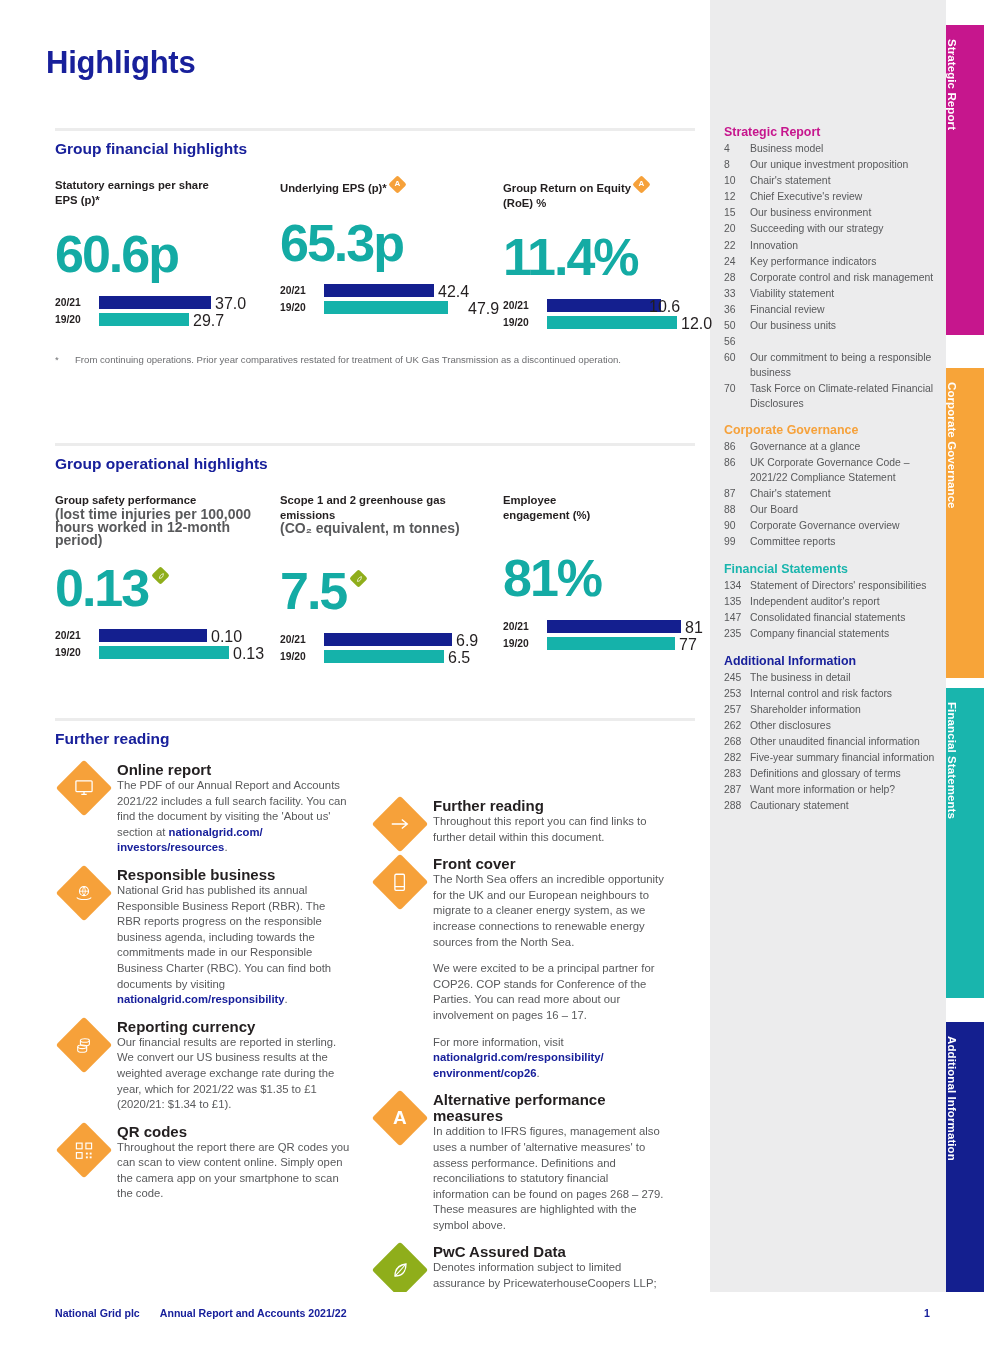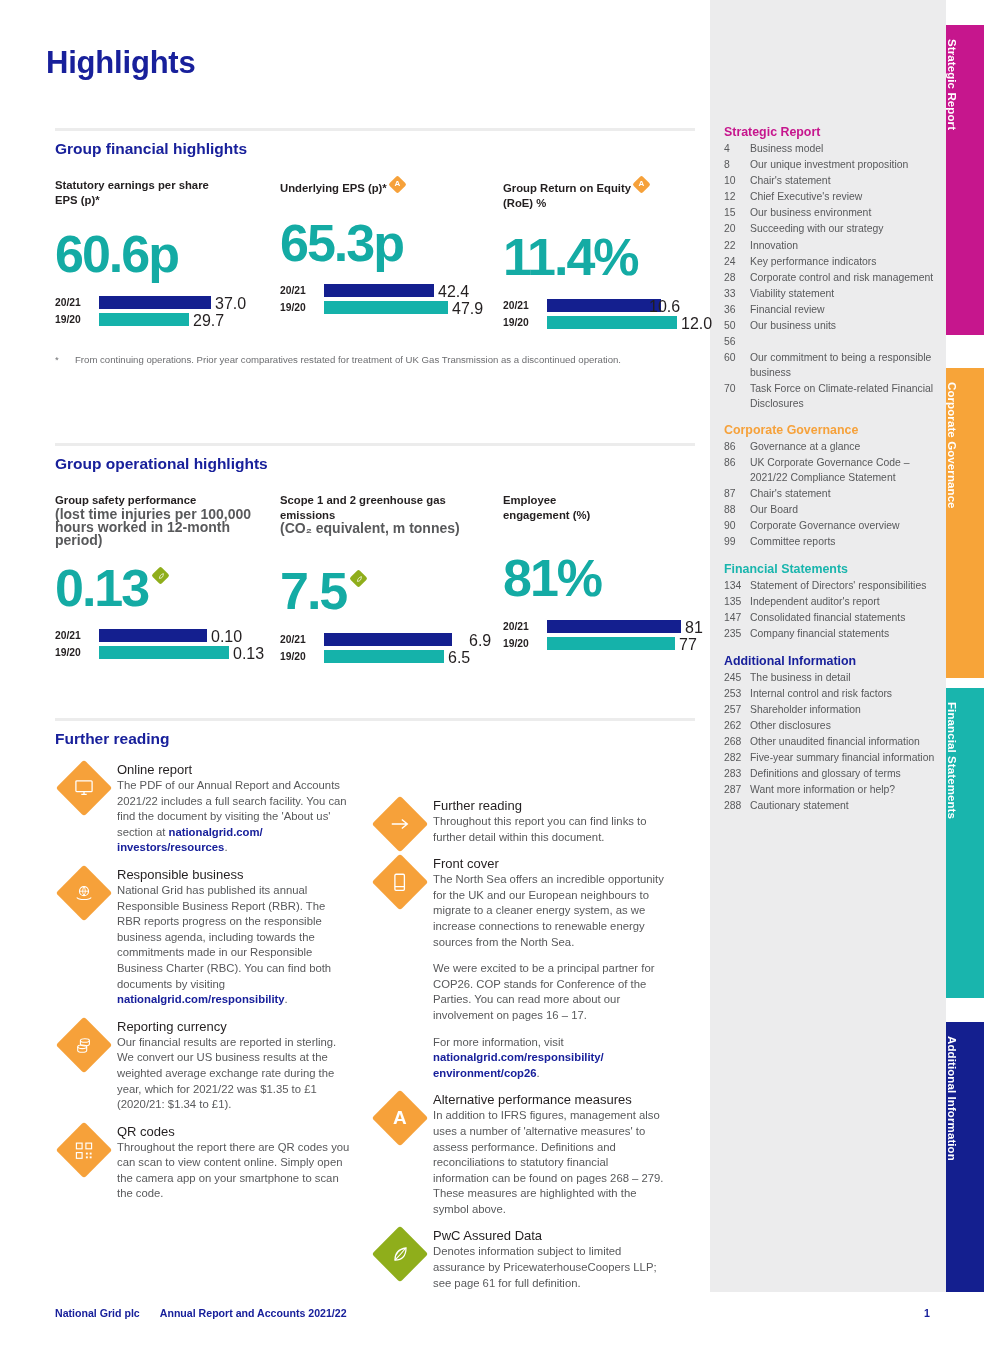--- a/index.html
+++ b/index.html
@@ -104,21 +104,21 @@
   .fr-icon {
     width: 40px; height: 40px; transform: rotate(45deg);
     border-radius: 3px; margin-left: 9px;
     display: flex; align-items: center; justify-content: center;
   }
   .fr-icon.orange { background: #f6a13a; }
   .fr-icon.green { background: #8fae1b; }
   .fr-icon .glyph { transform: rotate(-45deg); display: flex; align-items: center; justify-content: center; }
   .fr-icon .letter { transform: rotate(-45deg); color: #fff; font-size: 19px; font-weight: bold; }
   .fr-body { flex: 1; }
-  .fr-title { font-size: 13px; font-weight: normal; color: #231f20; line-height: 16px; }
+  .fr-title { font-size: 15px; font-weight: bold; color: #231f20; line-height: 16px; }
   .fr-text { font-size: 11.3px; color: #58595b; line-height: 15.6px; }
   .fr-text + .fr-text { margin-top: 11px; }
   .link { color: #18209b; font-weight: bold; }
 
   
   .contents { position: absolute; left: 724px; top: 122px; width: 212px; }
   .c-head { font-size: 12.4px; font-weight: bold; line-height: 20px; margin-top: 9px; }
   .c-head.first { margin-top: 0; }
   .c-strategic { color: #c6168d; }
   .c-governance { color: #f6a13a; }
@@ -189,21 +189,21 @@
             <div class="bar-year">20/21</div>
             <div class="bar-track">
               <div class="bar-fill navy" style="width:110px;"></div>
               <div class="bar-val" style="left:114px;">42.4</div>
             </div>
           </div>
           <div class="bar-line">
             <div class="bar-year">19/20</div>
             <div class="bar-track">
               <div class="bar-fill teal" style="width:124px;"></div>
-              <div class="bar-val" style="left:128px;">47.9</div>
+              <div class="bar-val" style="left:144px;">47.9</div>
             </div>
           </div>
         </div>
       </div>
 
       <div class="metric" style="left:448px; width:200px;">
         <div class="metric-label">
           <span>Group Return on Equity</span><span class="diamond dia-a"><span class="diamond-inner">A</span></span><br>
           <span>(RoE) %</span>
         </div>
@@ -272,21 +272,21 @@
         <div class="big-num" style="margin-top:27px;"><span>7.5</span><span class="diamond dia-green dia"><span class="diamond-inner">
                 <svg width="8" height="8" viewBox="0 0 10 10">
                   <path d="M8 2C8 6 6 8 3 8 3 5 5 3 8 2Z" fill="none" stroke="#ffffff" stroke-width="0.9"></path>
                 </svg>
               </span></span></div>
         <div class="bars" style="margin-top:12px;">
           <div class="bar-line">
             <div class="bar-year">20/21</div>
             <div class="bar-track">
               <div class="bar-fill navy" style="width:128px;"></div>
-              <div class="bar-val" style="left:145px;">6.9</div>
+              <div class="bar-val" style="left:132px;">6.9</div>
             </div>
           </div>
           <div class="bar-line">
             <div class="bar-year">19/20</div>
             <div class="bar-track">
               <div class="bar-fill teal" style="width:120px;"></div>
               <div class="bar-val" style="left:124px;">6.5</div>
             </div>
           </div>
         </div>

